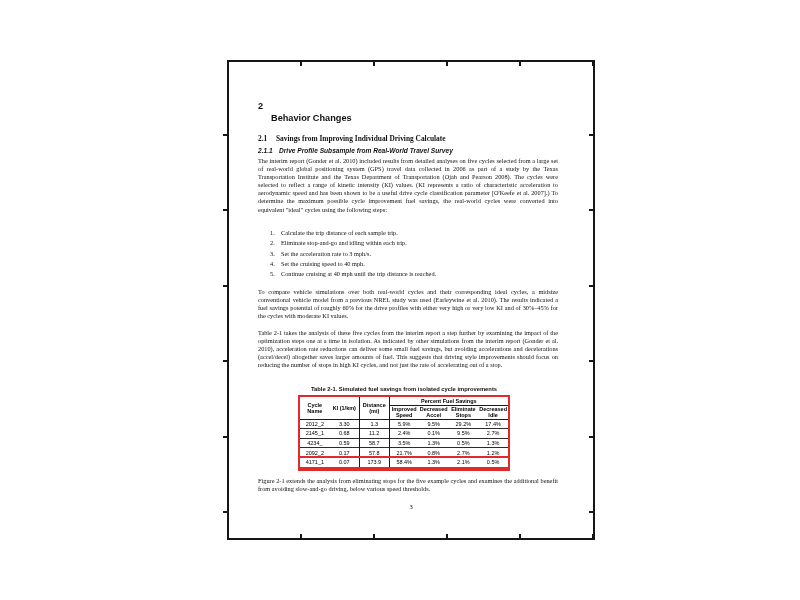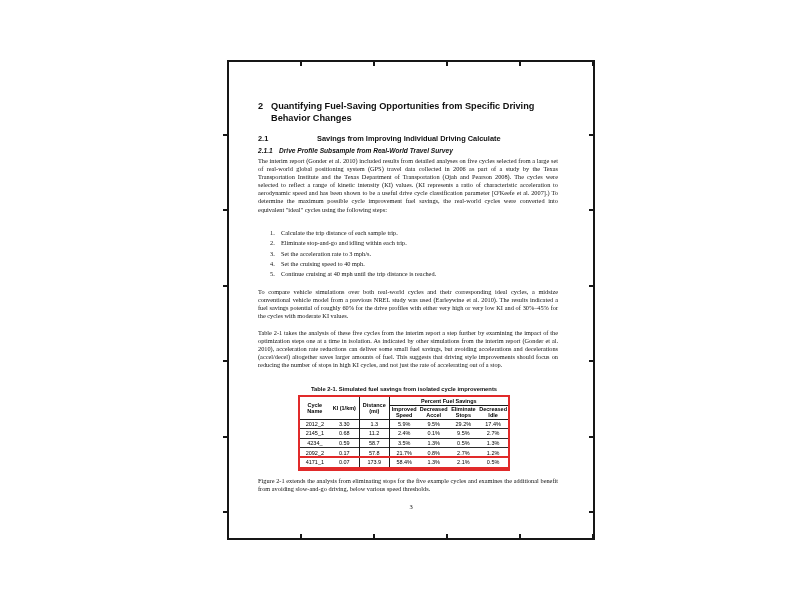--- a/index.html
+++ b/index.html
@@ -19,21 +19,21 @@
   .tick.r { right:-1px; width:5px; height:2px; }
   
   .h1 {
     position:absolute; left:29px; top:39px; width:310px;
     font-family:"Liberation Sans", sans-serif; font-weight:bold;
     font-size:9.2px; line-height:11.5px; display:flex;
   }
   .h1 .num { width:13px; flex:0 0 13px; }
   .h2row {
     position:absolute; left:29px; top:72px; display:flex;
-    font-family:Liberation Sans, sans-serif; font-weight:bold; font-size:7.4px;gap:41px;
+    font-family:Liberation Serif, serif; font-weight:bold; font-size:7.4px;
   }
   .h2row .num { width:18px; flex:0 0 18px; }
   .h3row {
     position:absolute; left:29px; top:85px; display:flex;
     font-family:"Liberation Sans", sans-serif; font-weight:bold; font-style:italic; font-size:6.6px;
   }
   .h3row .num { width:21px; flex:0 0 21px; font-style:italic; }
   
   .para {
     position:absolute; left:29px; width:300px;
@@ -76,21 +76,21 @@
 </style>
 </head>
 <body>
 
 <div id="stage">
   <div class="page" id="pageFrame">
 
     <div class="h1">
       <span class="num">2</span>
       <span>
-        <span>Quantifying Fuel-Saving Opportunities from Specific Driving</span><br>
+        <br>
         <span>Behavior Changes</span>
       </span>
     </div>
 
     <div class="h2row">
       <span class="num">2.1</span>
       <span>Savings from Improving Individual Driving Calculate</span>
     </div>
 
     <div class="h3row">

